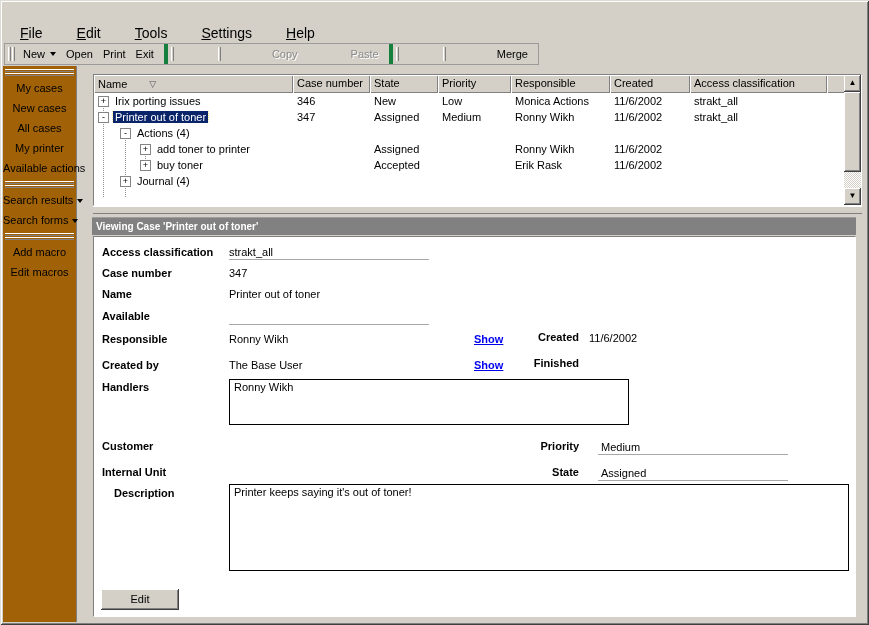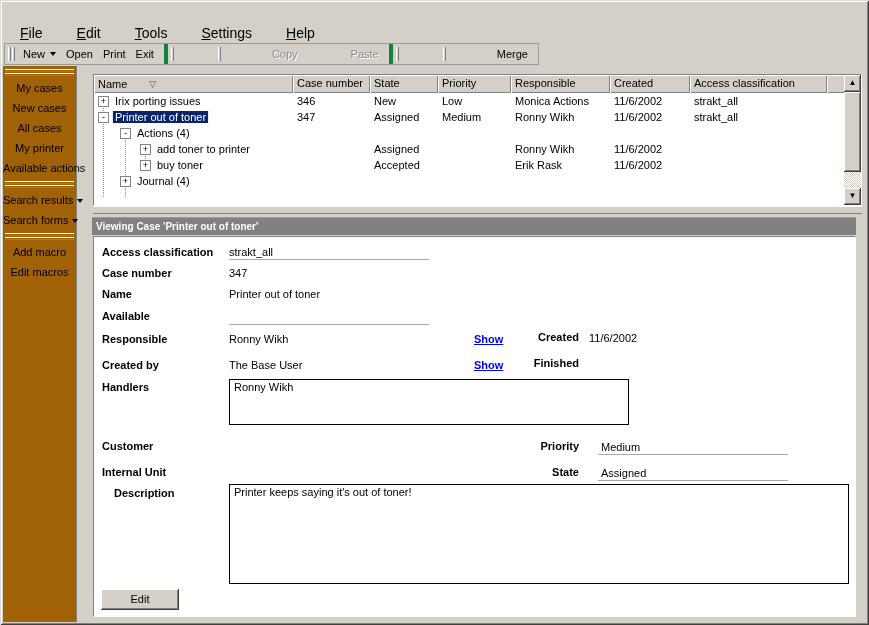--- a/index.html
+++ b/index.html
@@ -312,18 +312,18 @@
     <div class="rlabel" style="left:385px;top:203px">Priority</div>
     <div class="fv" style="left:507px;top:204px">Medium</div>
     <div class="frule" style="left:504px;top:203px;width:190px;height:15px"></div>
 
     <div class="fl" style="left:8px;top:229px">Internal Unit</div>
     <div class="rlabel" style="left:385px;top:229px">State</div>
     <div class="fv" style="left:507px;top:230px">Assigned</div>
     <div class="frule" style="left:504px;top:229px;width:190px;height:15px"></div>
 
     <div class="fl" style="left:20px;top:250px">Description</div>
-    <div class="fbox" style="left:135px;top:247px;width:620px;height:100px">Printer keeps saying it's out of toner!</div>
+    <div class="fbox" style="left:135px;top:247px;width:620px;height:87px">Printer keeps saying it's out of toner!</div>
 
     <div class="edit-btn">Edit</div>
   </div>
 
 </div>
 
 </body></html>

